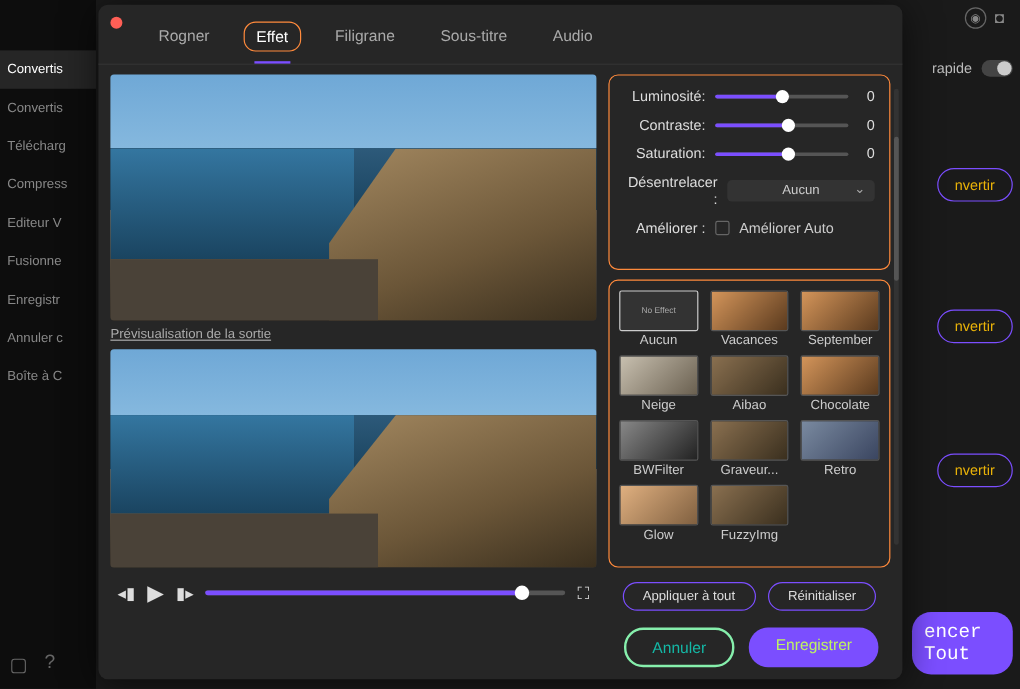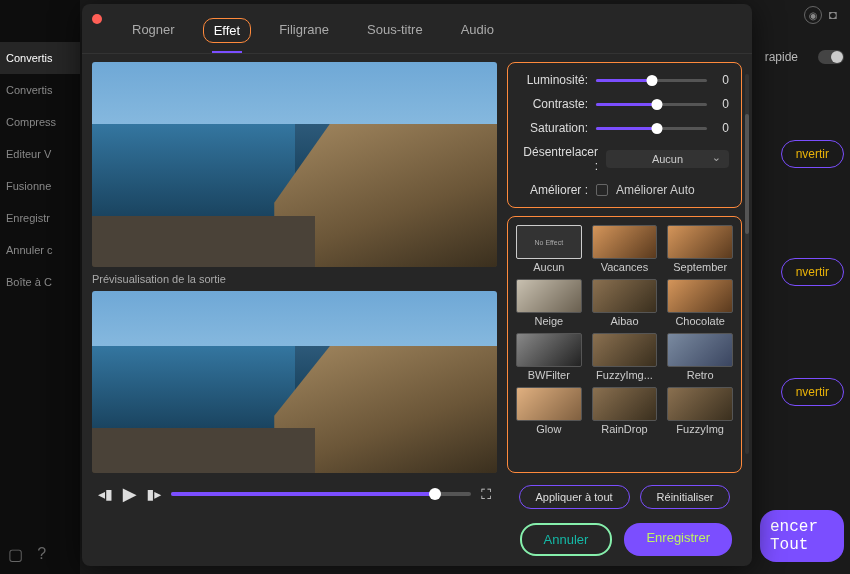--- a/index.html
+++ b/index.html
@@ -4,42 +4,42 @@
 <style>
 * { margin: 0; padding: 0; box-sizing: border-box; font-family: -apple-system, BlinkMacSystemFont, "Segoe UI", Arial, sans-serif; }
 body { width: 850px; height: 574px; background: #1a1a1a; color: #ccc; overflow: hidden; position: relative; }
 
 .bg-sidebar { position: absolute; left: 0; top: 0; width: 80px; height: 100%; background: #0d0d0d; }
 .bg-sidebar-item { padding: 10px 6px; color: #888; font-size: 11px; cursor: pointer; }
 .bg-sidebar-item.active { background: #262626; color: #fff; }
 .bg-sidebar-bottom { position: absolute; bottom: 10px; left: 8px; display: flex; gap: 14px; color: #666; }
 
 .bg-right { position: absolute; right: 0; top: 0; width: 90px; height: 100%; }
-.bg-toprow { position: absolute; top: 50px; right: 6px; display: flex; align-items: center; gap: 20px; color: #bbb; font-size: 12px; }
+.bg-toprow { position: absolute; top: 50px; right: 6px; display: flex; align-items: center; gap: 8px; color: #bbb; font-size: 12px; }
 .toggle { width: 26px; height: 14px; background: #444; border-radius: 7px; position: relative; }
 .toggle::after { content: ""; position: absolute; right: 1px; top: 1px; width: 12px; height: 12px; background: #ccc; border-radius: 50%; }
 .bg-pill { position: absolute; right: 6px; border: 1px solid #7b4eff; border-radius: 16px; padding: 6px 14px; font-size: 12px; color: #eab308; cursor: pointer; }
 .bg-btn-solid { position: absolute; right: 6px; bottom: 12px; background: #7b4eff; border-radius: 16px; padding: 8px 10px; font-size: 16px; color: #fff; cursor: pointer; font-family: Liberation Mono, monospace; }
 .bg-avatar { position: absolute; top: 6px; right: 28px; width: 18px; height: 18px; border: 1px solid #666; border-radius: 50%; display: flex; align-items: center; justify-content: center; font-size: 10px; color: #888; }
 .bg-chat { position: absolute; top: 7px; right: 5px; width: 16px; height: 16px; color: #888; font-size: 13px; }
 
 .dialog { position: absolute; left: 82px; top: 4px; width: 670px; height: 562px; background: #262626; border-radius: 8px; box-shadow: 0 4px 30px rgba(0,0,0,0.6); display: flex; flex-direction: column; }
 .dialog-close { position: absolute; top: 10px; left: 10px; width: 10px; height: 10px; background: #ff5f56; border-radius: 50%; cursor: pointer; }
 .tabs { display: flex; gap: 18px; padding: 14px 40px 10px; border-bottom: 1px solid #333; font-size: 13px; }
 .tab { color: #aaa; cursor: pointer; padding: 4px 10px; }
 .tab.active { color: #fff; border: 1.5px solid #ff8a3c; border-radius: 10px; position: relative; }
 .tab.active::after { content: ""; position: absolute; bottom: -11px; left: 8px; right: 8px; height: 2px; background: #7b4eff; }
 
 .body-row { display: flex; flex: 1; padding: 8px 10px 4px; gap: 10px; overflow: hidden; }
 .left-col { flex: 1; display: flex; flex-direction: column; gap: 6px; }
 .preview { width: 100%; height: 215px; border-radius: 3px; background: linear-gradient(to bottom, #6fa8d6 0%, #85b8de 30%, #2d5a7a 30%, #1a4460 55%, #9a8568 55%, #3e3528 100%); position: relative; overflow: hidden; }
 .cliff { position: absolute; right: 0; top: 30%; width: 55%; height: 70%; background: linear-gradient(160deg, #a38860 0%, #6b5638 60%, #3a2f1e 100%); clip-path: polygon(25% 0, 100% 0, 100% 100%, 0 100%, 0 55%); }
 .sea { position: absolute; left: 0; top: 30%; width: 50%; height: 45%; background: linear-gradient(to bottom, #3476a0, #1a4460); }
 .shore { position: absolute; left: 0; bottom: 0; width: 55%; height: 25%; background: #4a4238; }
-.preview-label { font-size: 11px; color: #aaa; }
+.preview-label { font-size: 11px; color: #aaa; text-decoration: underline; }
 .controls { display: flex; align-items: center; gap: 10px; padding: 4px 6px; }
 .ctrl-btn { color: #ddd; cursor: pointer; font-size: 14px; }
 .timeline { flex: 1; height: 4px; background: #555; border-radius: 2px; position: relative; cursor: pointer; }
 .timeline-fill { position: absolute; left: 0; top: 0; height: 100%; width: 88%; background: #7b4eff; border-radius: 2px; }
 .timeline-thumb { position: absolute; left: 88%; top: -4px; width: 12px; height: 12px; background: #fff; border-radius: 50%; transform: translateX(-50%); }
 
 .right-col { width: 235px; display: flex; flex-direction: column; gap: 8px; }
 .panel { border: 1.5px solid #ff8a3c; border-radius: 8px; padding: 10px 12px; }
 .adj-row { display: flex; align-items: center; gap: 8px; font-size: 12px; margin-bottom: 10px; }
 .adj-label { width: 68px; text-align: right; color: #ddd; }
@@ -75,20 +75,21 @@
 .scrollbar-thumb { position: absolute; top: 40px; width: 100%; height: 120px; background: #555; border-radius: 2px; }
 </style>
 </head>
 <body>
 
 <div class="bg-sidebar">
   <div style="height:42px"></div>
   <div id="sidebar-items">
       <div class="bg-sidebar-item active">Convertis</div>
       <div class="bg-sidebar-item">Convertis</div>
+      <div class="bg-sidebar-item">Télécharg</div>
       <div class="bg-sidebar-item">Compress</div>
       <div class="bg-sidebar-item">Editeur V</div>
       <div class="bg-sidebar-item">Fusionne</div>
       <div class="bg-sidebar-item">Enregistr</div>
       <div class="bg-sidebar-item">Annuler c</div>
       <div class="bg-sidebar-item">Boîte à C</div>
     </div>
   <div class="bg-sidebar-bottom">
     <span>▢</span>
     <span>?</span>
@@ -166,21 +167,21 @@
           <div class="adj-slider">
               <div class="adj-slider-fill" style="width:55%"></div>
               <div class="adj-thumb" style="left:55%"></div>
             </div>
           <div class="adj-val">0</div>
         </div>
         <div class="adj-row">
           <div class="adj-label" style="width:78px">Désentrelacer :</div>
           <div class="select">Aucun</div>
         </div>
-        <div class="adj-row" style="margin-bottom:0">
+        <div class="adj-row" style="margin-bottom:17px">
           <div class="adj-label">Améliorer :</div>
           <span class="checkbox"></span>
           <span style="font-size:12px">Améliorer Auto</span>
         </div>
       </div>
 
       <div class="effects-panel">
         <div class="effects-grid" id="effects-grid">
             <div class="effect-item selected">
               <div class="effect-thumb thumb-none">No Effect</div>
@@ -205,33 +206,29 @@
             <div class="effect-item">
               <div class="effect-thumb thumb-warm"></div>
               <div>Chocolate</div>
             </div>
             <div class="effect-item">
               <div class="effect-thumb thumb-bw"></div>
               <div>BWFilter</div>
             </div>
             <div class="effect-item">
               <div class="effect-thumb thumb-img"></div>
-              <div>FuzzyImg...</div>
+              <div>Graveur...</div>
             </div>
             <div class="effect-item">
               <div class="effect-thumb thumb-cool"></div>
               <div>Retro</div>
             </div>
             <div class="effect-item">
               <div class="effect-thumb thumb-glow"></div>
               <div>Glow</div>
-            </div>
-            <div class="effect-item">
-              <div class="effect-thumb thumb-img"></div>
-              <div>RainDrop</div>
             </div>
             <div class="effect-item">
               <div class="effect-thumb thumb-img"></div>
               <div>FuzzyImg</div>
             </div>
           </div>
       </div>
 
       <div class="pill-row">
         <div class="pill-btn">Appliquer à tout</div>

